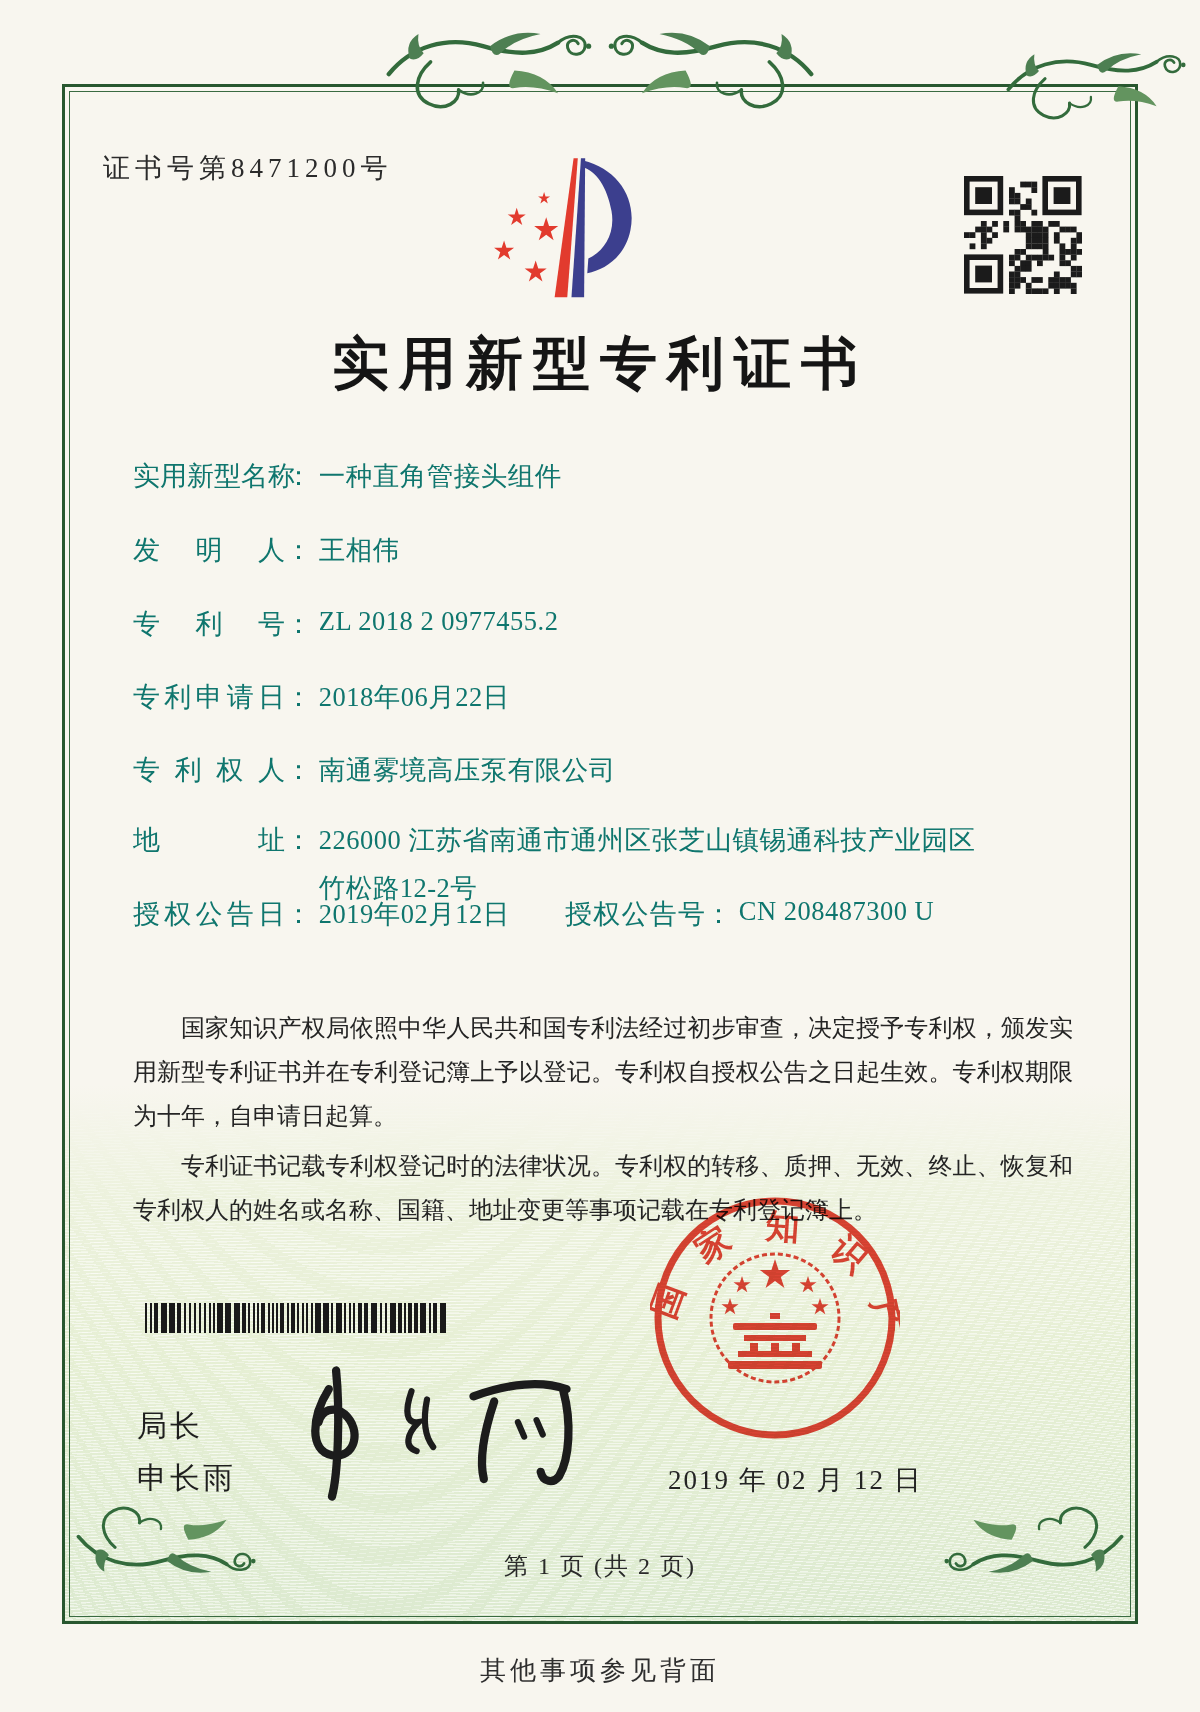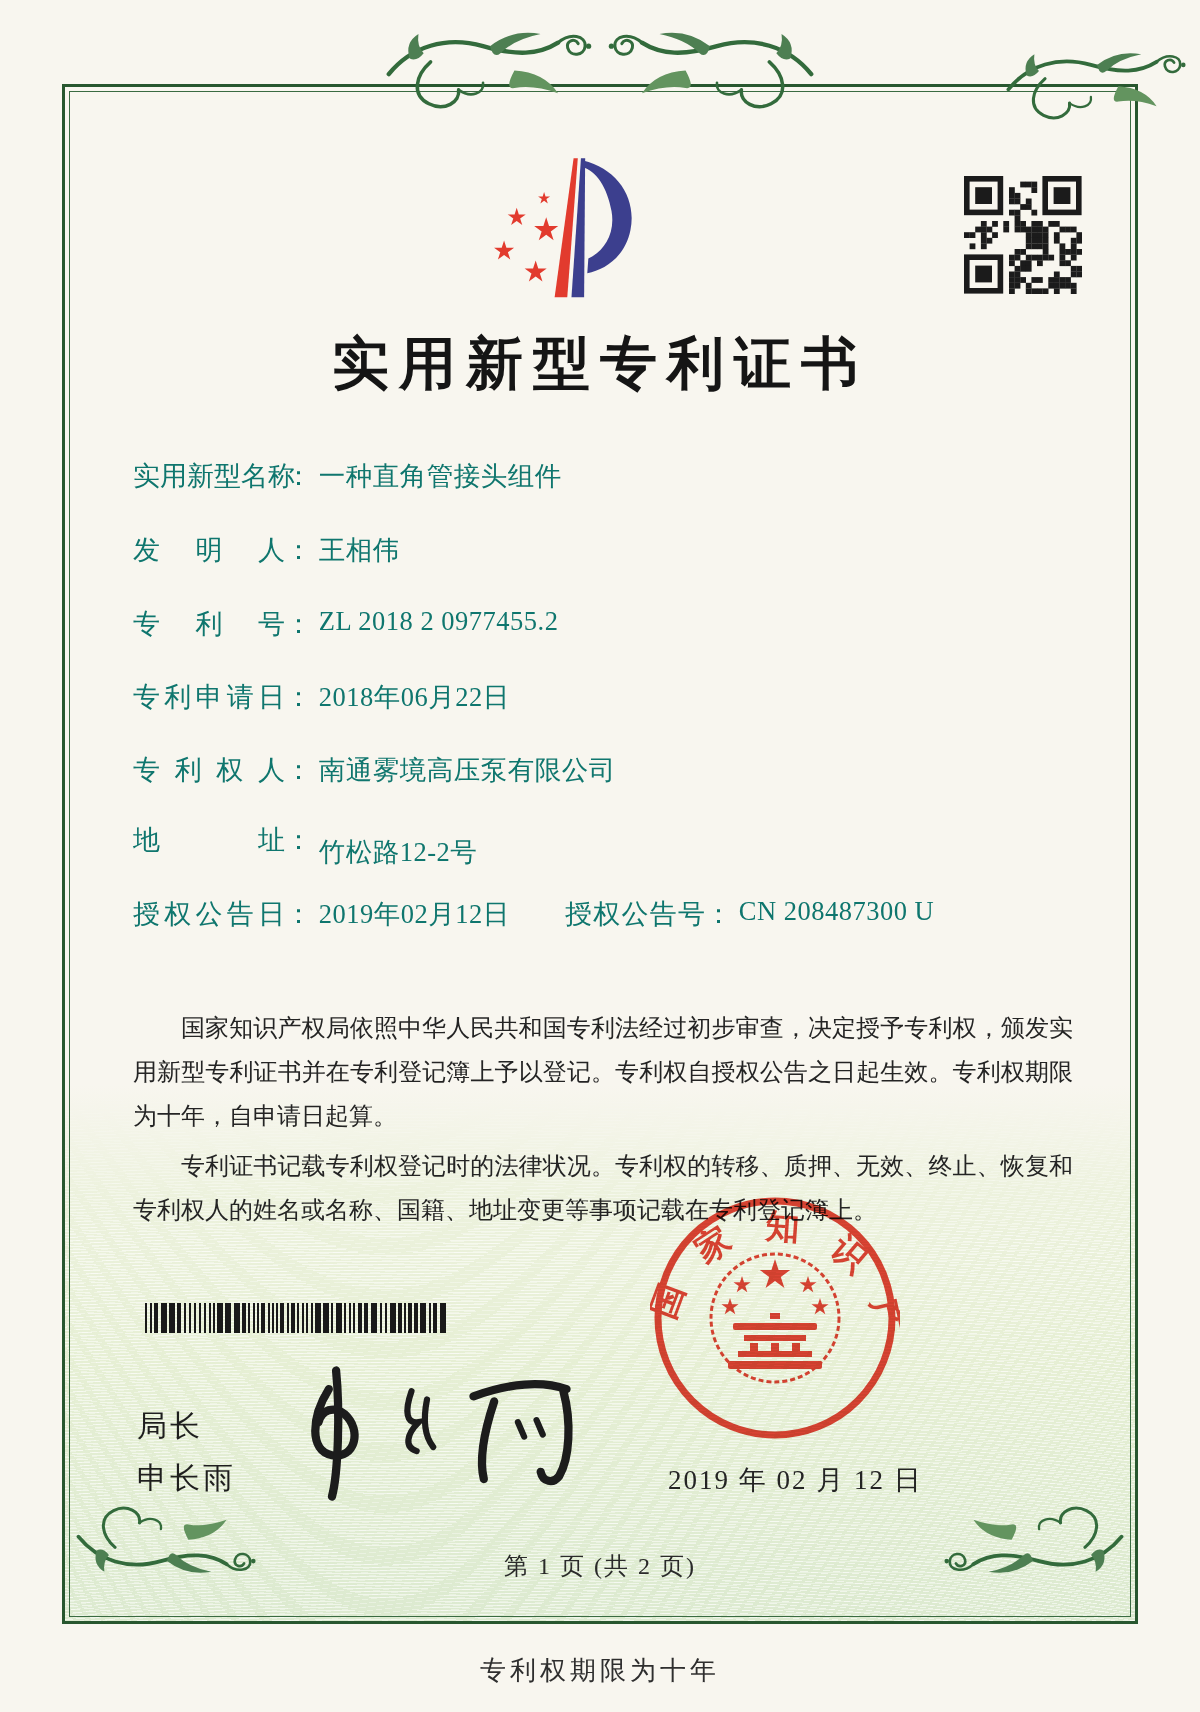--- a/index.html
+++ b/index.html
@@ -91,20 +91,21 @@
       <use href="#flourish"></use>
     </svg>
   <svg class="abs orn" style="left:72px;top:1500px;transform:scaleY(-1)" width="190" height="84" viewBox="0 0 240 110">
       <use href="#flourish"></use>
     </svg>
   <svg class="abs orn" style="left:938px;top:1500px;transform:scale(-1,-1)" width="190" height="84" viewBox="0 0 240 110">
       <use href="#flourish"></use>
     </svg>
 
   
+  <div class="abs content cert-no">证书号第8471200号</div>
 
   
   <svg class="abs content logo-box" width="168" height="158" viewBox="0 0 150 150">
     <g fill="#e23b2e">
       <use href="#star5" transform="translate(58,44) scale(6)"></use>
       <use href="#star5" transform="translate(32,62) scale(9)"></use>
       <use href="#star5" transform="translate(60,74) scale(12)"></use>
       <use href="#star5" transform="translate(20,94) scale(10)"></use>
       <use href="#star5" transform="translate(50,114) scale(11)"></use>
       <polygon points="86,6 90,6 80,138 68,138"></polygon>
@@ -276,20 +277,21 @@
     <span class="flabel">专利申请日</span><span class="fcolon">：</span>
     <span class="fvalue">2018年06月22日</span>
   </div>
   <div class="abs content frow" style="top:752px">
     <span class="flabel">专利权人</span><span class="fcolon">：</span>
     <span class="fvalue">南通雾境高压泵有限公司</span>
   </div>
   <div class="abs content frow" style="top:822px">
     <span class="flabel">地址</span><span class="fcolon">：</span>
     <span class="fvalue addr-lines">
+      <span class="l1" style="display:block">226000 江苏省南通市通州区张芝山镇锡通科技产业园区</span>
       <span class="l2" style="display:block">竹松路12-2号</span>
     </span>
   </div>
   <div class="abs content frow" style="top:896px">
     <span class="flabel">授权公告日</span><span class="fcolon">：</span>
     <span class="fvalue">2019年02月12日</span>
     <span class="grant-col2">
       <span class="flabel">授权公告号</span><span class="fcolon">：</span>
       <span class="fvalue">CN 208487300 U</span>
     </span>
@@ -343,15 +345,15 @@
         <rect x="121" y="150" width="8" height="8"></rect>
         <rect x="142" y="150" width="8" height="8"></rect>
       <rect x="88" y="158" width="74" height="6"></rect>
       <rect x="78" y="168" width="94" height="8" rx="2"></rect>
     </g>
   </svg>
   <div class="abs content seal-date">2019 年 02 月 12 日</div>
 
   
   <div class="abs content page-num">第 1 页 (共 2 页)</div>
-  <div class="abs content back-note">专利权期限为十年</div>
+  <div class="abs content back-note">其他事项参见背面</div>
 
 </div>
 
 </body></html>

